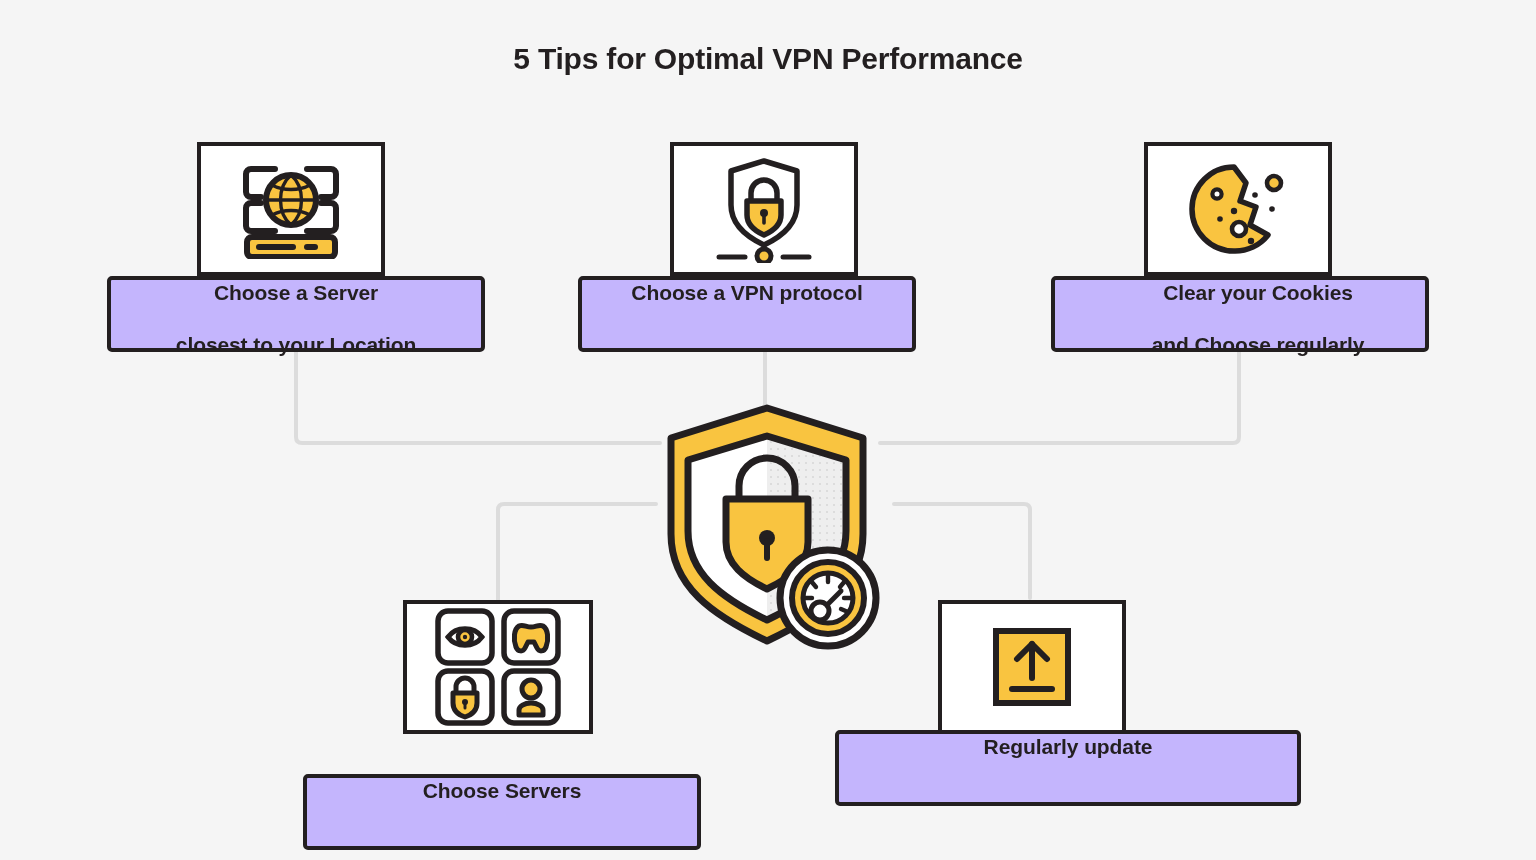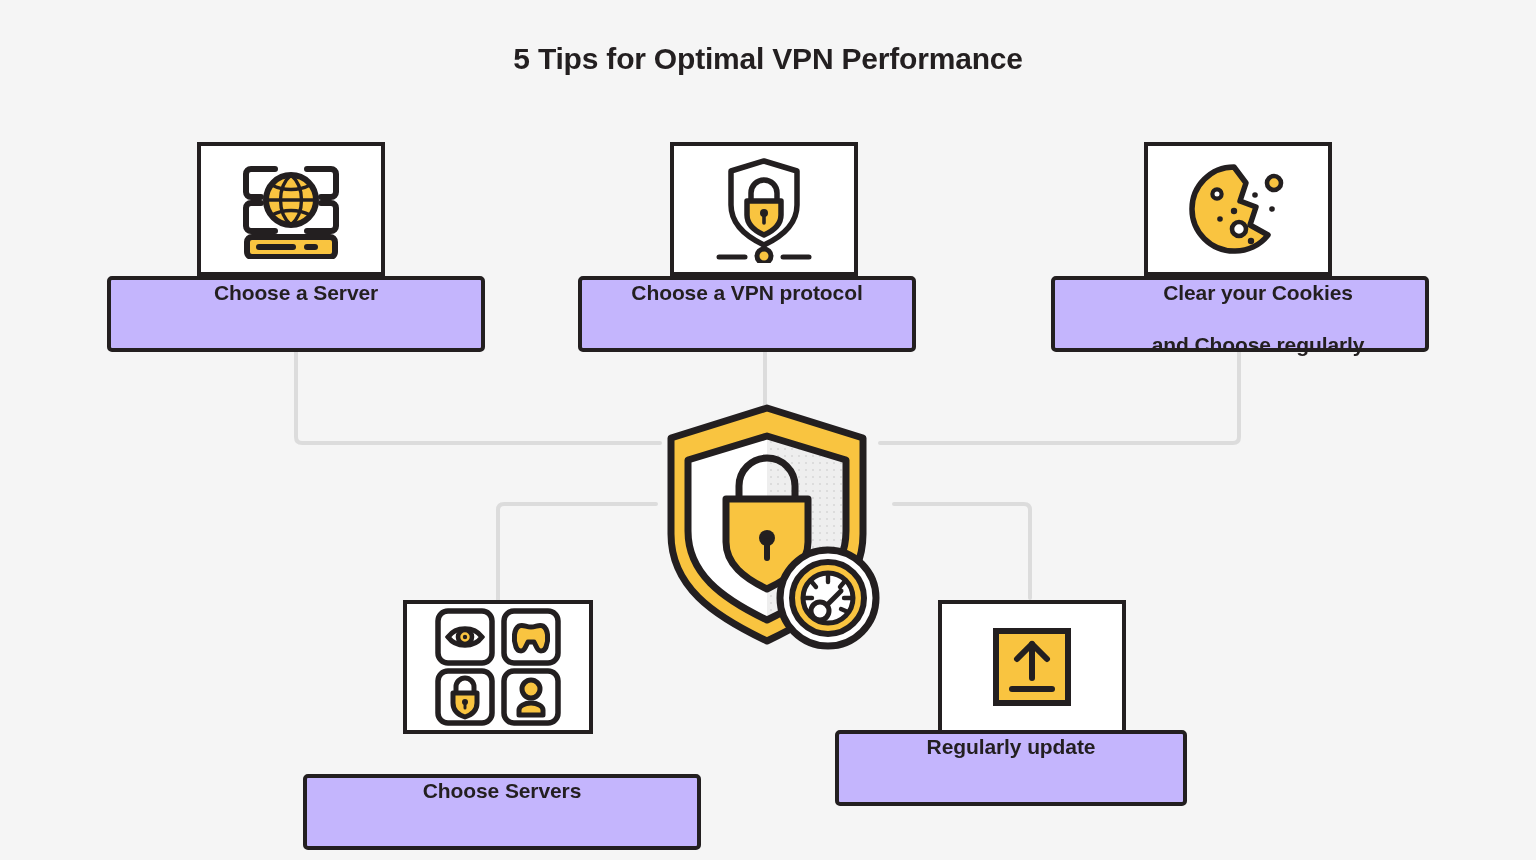--- a/index.html
+++ b/index.html
@@ -132,20 +132,21 @@
         <rect x="16" y="78" width="88" height="20" rx="5" fill="#f9c440" stroke="#231f20" stroke-width="6"></rect>
         <g stroke="#231f20" stroke-width="6" stroke-linecap="round">
           <line x1="28" y1="88" x2="62" y2="88"></line>
           <line x1="76" y1="88" x2="84" y2="88"></line>
         </g>
       </svg>
     </div>
     <div class="label-bar" style="left:107px; top:276px; width:378px; height:76px;">
       <span>
         <span>Choose a Server</span><br>
+        <span>closest to your Location</span>
       </span>
     </div>
   </div>
 
   <div class="node">
     <div class="icon-card" style="left:670px; top:142px; width:188px; height:134px;">
       <svg width="110" height="108" viewBox="0 0 110 108">
 
         <path d="M55 6 L88 16 V50 C88 70 72 82 55 90 C38 82 22 70 22 50 V16 Z" fill="#ffffff" stroke="#231f20" stroke-width="5.5" stroke-linejoin="round"></path>
 
@@ -231,21 +232,21 @@
     <div class="icon-card" style="left:938px; top:600px; width:188px; height:134px;">
       <svg width="82" height="82" viewBox="0 0 82 82">
         <rect x="5" y="5" width="72" height="72" fill="#f9c440" stroke="#231f20" stroke-width="6"></rect>
         <g fill="none" stroke="#231f20" stroke-width="6" stroke-linecap="round" stroke-linejoin="round">
           <line x1="41" y1="18" x2="41" y2="52"></line>
           <polyline points="26,33 41,18 56,33"></polyline>
           <line x1="21" y1="63" x2="61" y2="63"></line>
         </g>
       </svg>
     </div>
-    <div class="label-bar" style="left:835px; top:730px; width:352px; height:76px;">
+    <div class="label-bar" style="left:835px; top:730px; width:466px; height:76px;">
       <span>Regularly update</span>
     </div>
   </div>
 
   <div id="center-emblem">
     <svg width="250" height="260" viewBox="0 0 250 260">
       <defs>
         <pattern id="dots" width="7" height="7" patternUnits="userSpaceOnUse">
           <circle cx="2" cy="2" r="1" fill="#d6d6d6"></circle>
         </pattern>

